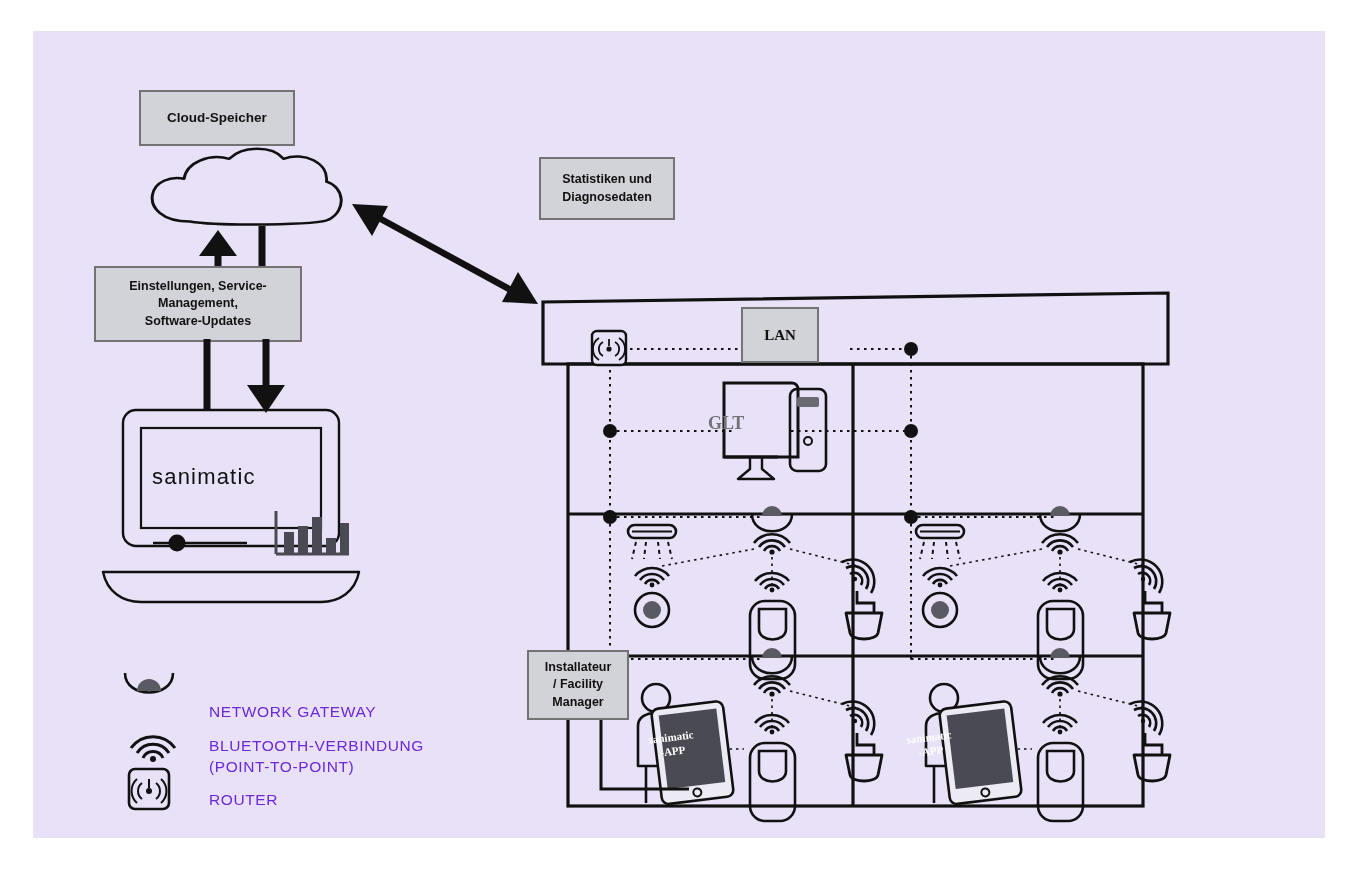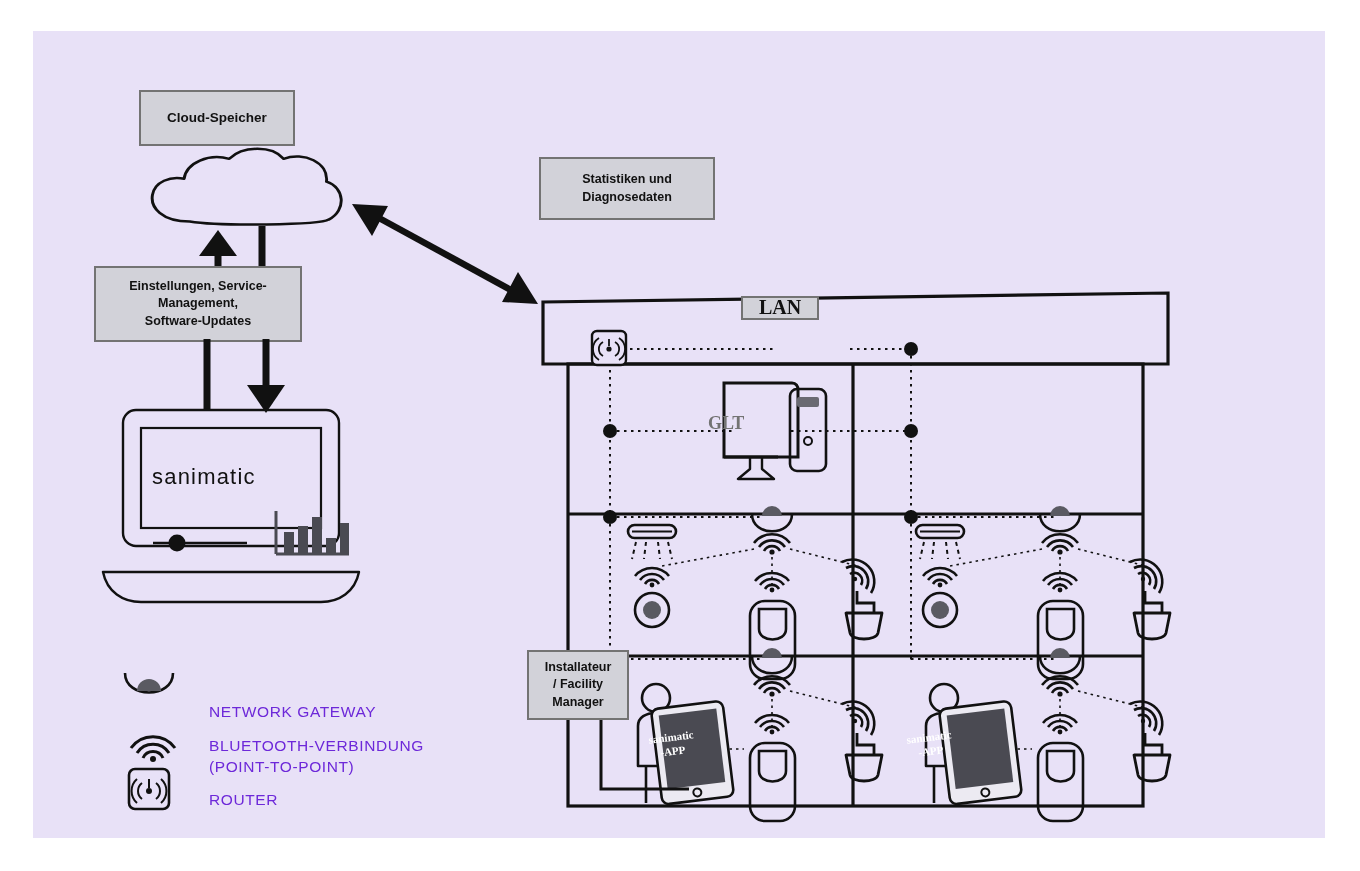--- a/index.html
+++ b/index.html
@@ -76,21 +76,21 @@
     <rect x="53" y="29" width="10" height="16" fill="#4a4a52"></rect>
     <rect x="67" y="14" width="9" height="31" fill="#4a4a52"></rect>
   </svg>
 
   <svg class="abs" style="left:305px;top:155px;" width="210" height="120">
     <line x1="30" y1="26" x2="184" y2="110" stroke="#111" stroke-width="6.5"></line>
     <path d="M 14,18 L 50,20 L 34,50 Z" fill="#111"></path>
     <path d="M 200,118 L 164,116 L 180,86 Z" fill="#111"></path>
   </svg>
 
-  <div class="gbox" style="left:506px;top:126px;width:176px;height:63px;font-size:12.5px;flex-direction:column;">
+  <div class="gbox" style="left:506px;top:126px;width:136px;height:63px;font-size:12.5px;flex-direction:column;">
     <span>Statistiken und</span>
     <span>Diagnosedaten</span>
   </div>
 
   <svg class="abs" style="left:495px;top:230px;" width="660" height="520">
 
     <path d="M 15,41 L 640,32 L 640,103 L 15,103 Z" fill="none" stroke="#111" stroke-width="3.2" stroke-linejoin="miter"></path>
 
     <rect x="40" y="103" width="575" height="442" fill="none" stroke="#111" stroke-width="3.2"></rect>
 
@@ -371,22 +371,22 @@
   <div class="abs" style="left:866px;top:700px;width:62px;text-align:center;
               font-family:'Liberation Serif',serif;font-size:11px;color:#ffffff;
               line-height:1.25;transform:rotate(-7deg);font-weight:bold;">
     <div>sanimatic</div>
     <div>-APP</div>
   </div>
 
   <div class="abs" style="left:675px;top:382px;font-family:'Liberation Serif',serif;
               font-size:18px;font-weight:bold;color:#737373;">GLT</div>
 
-  <div class="gbox" style="left:708px;top:265px;width:78px;height:24px;
-              font-family:'Liberation Serif',serif;font-size:20px;">
+  <div class="gbox" style="left:708px;top:276px;width:78px;height:56px;
+              font-family:'Liberation Serif',serif;font-size:15px;">
     <span>LAN</span>
   </div>
 
   <svg class="abs" style="left:530px;top:660px;" width="130" height="110">
     <path d="M 38,0 L 38,98 L 126,98" fill="none" stroke="#111" stroke-width="3"></path>
   </svg>
   <div class="gbox" style="left:467px;top:619px;width:102px;height:70px;font-size:12.5px;flex-direction:column;margin-left:27px;">
     <span>Installateur</span>
     <span>/ Facility</span>
     <span>Manager</span>

